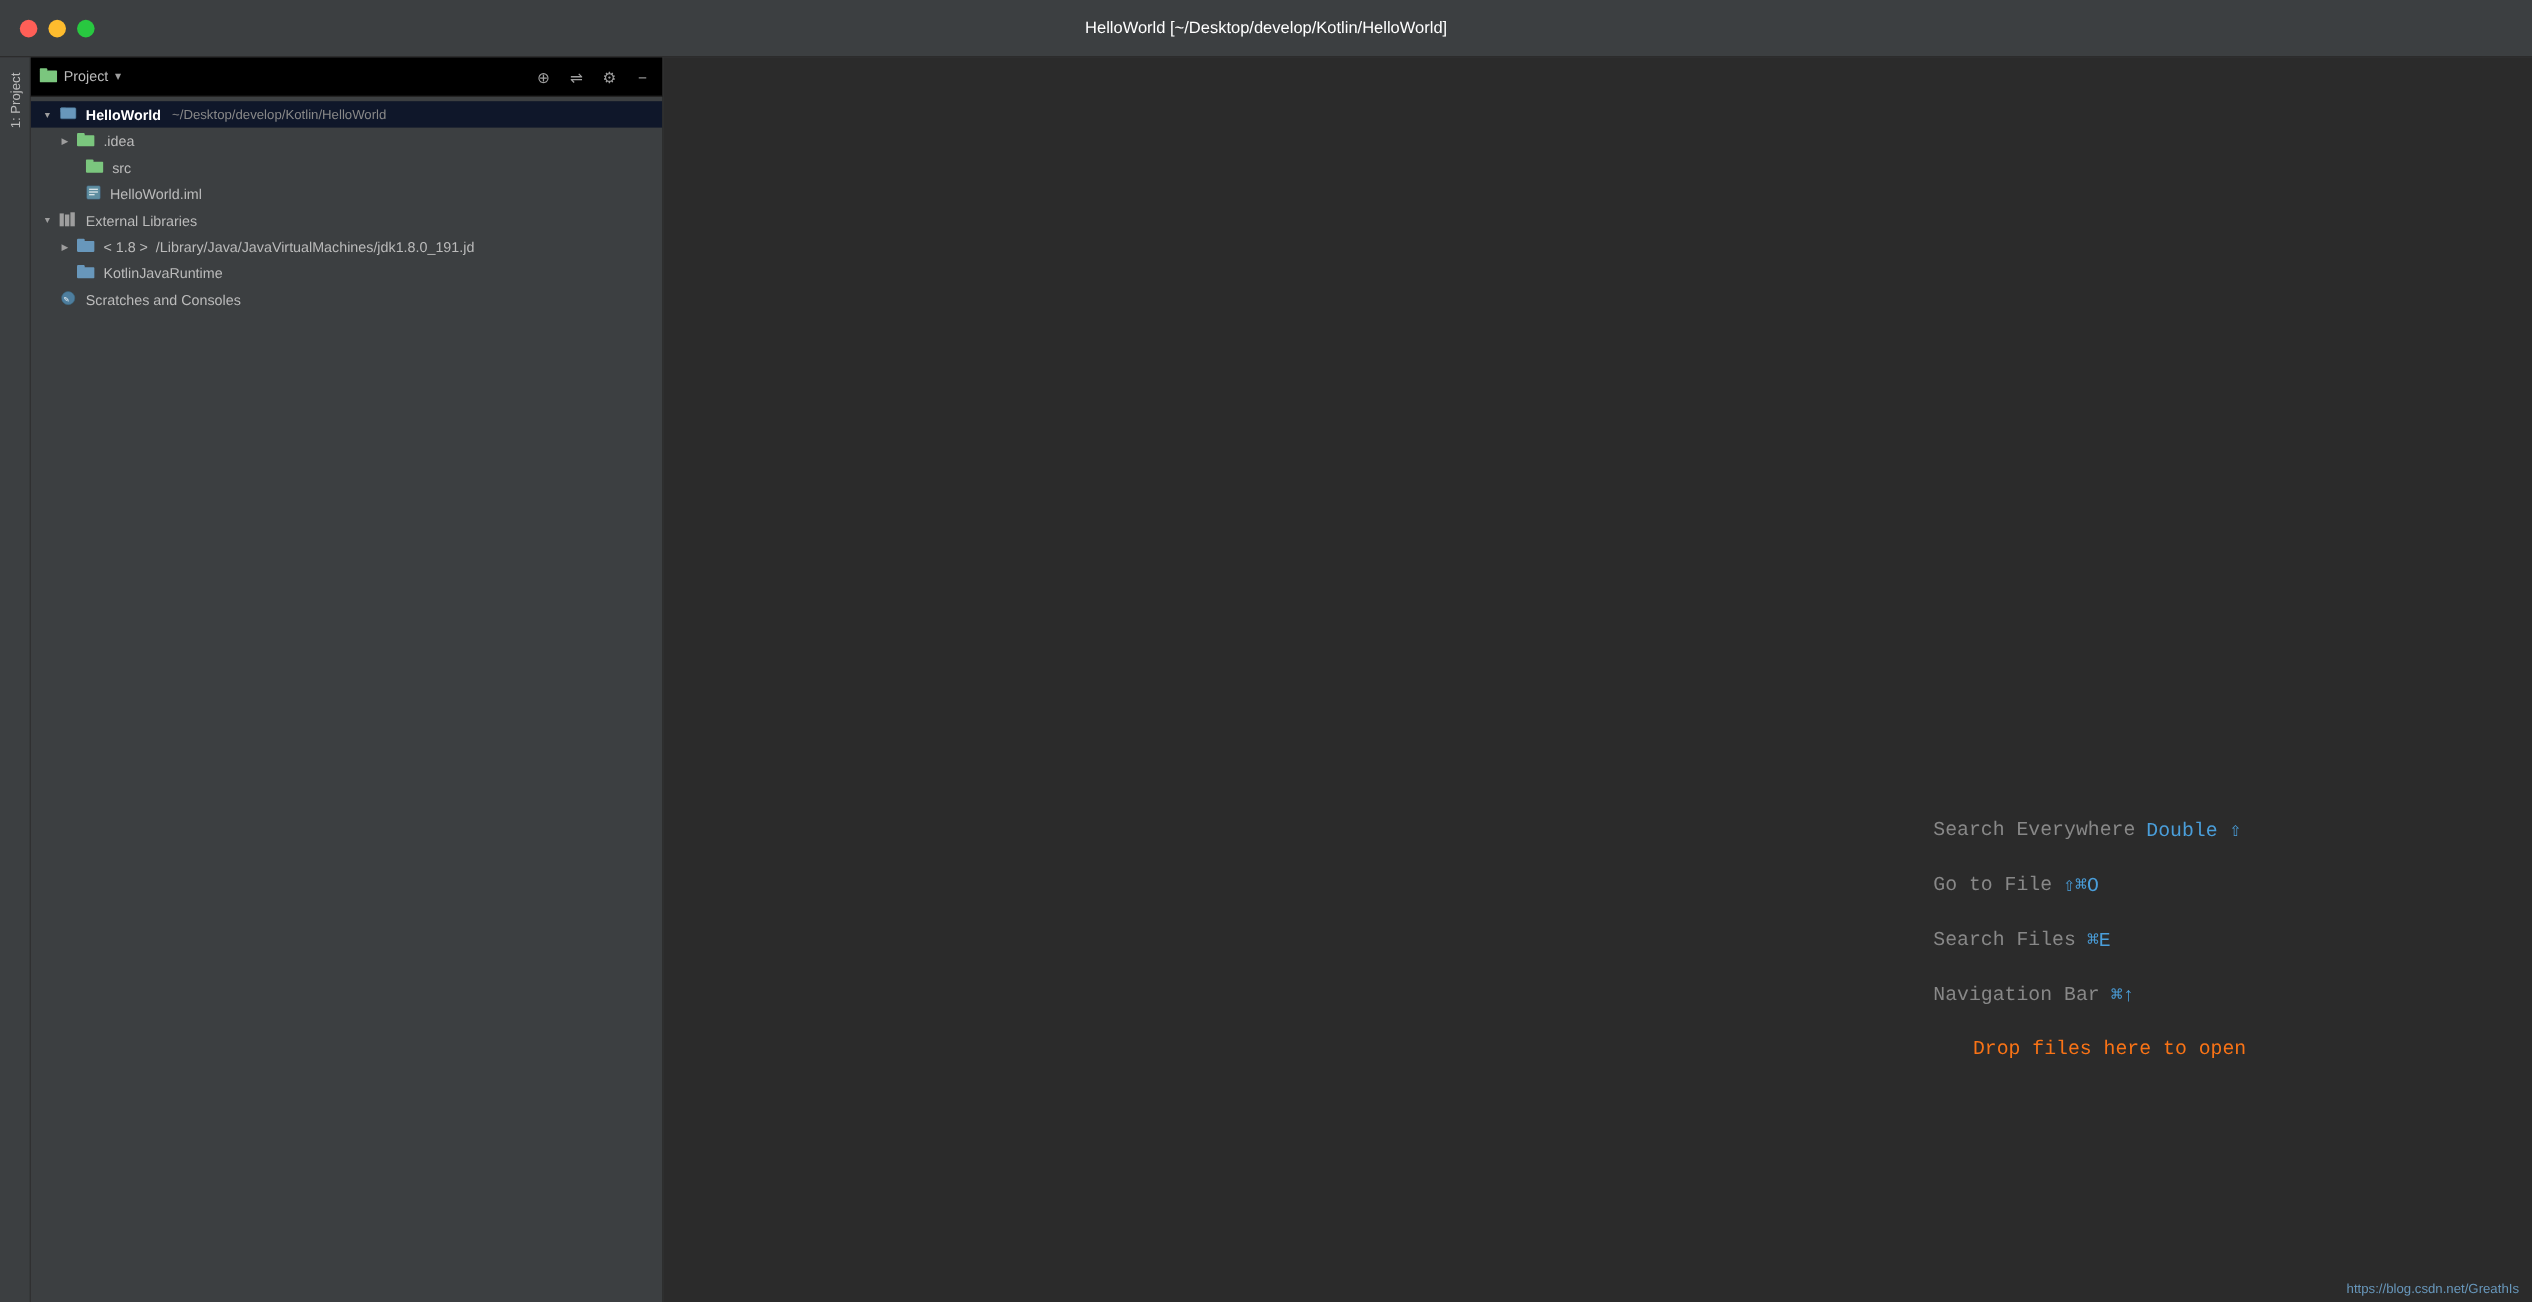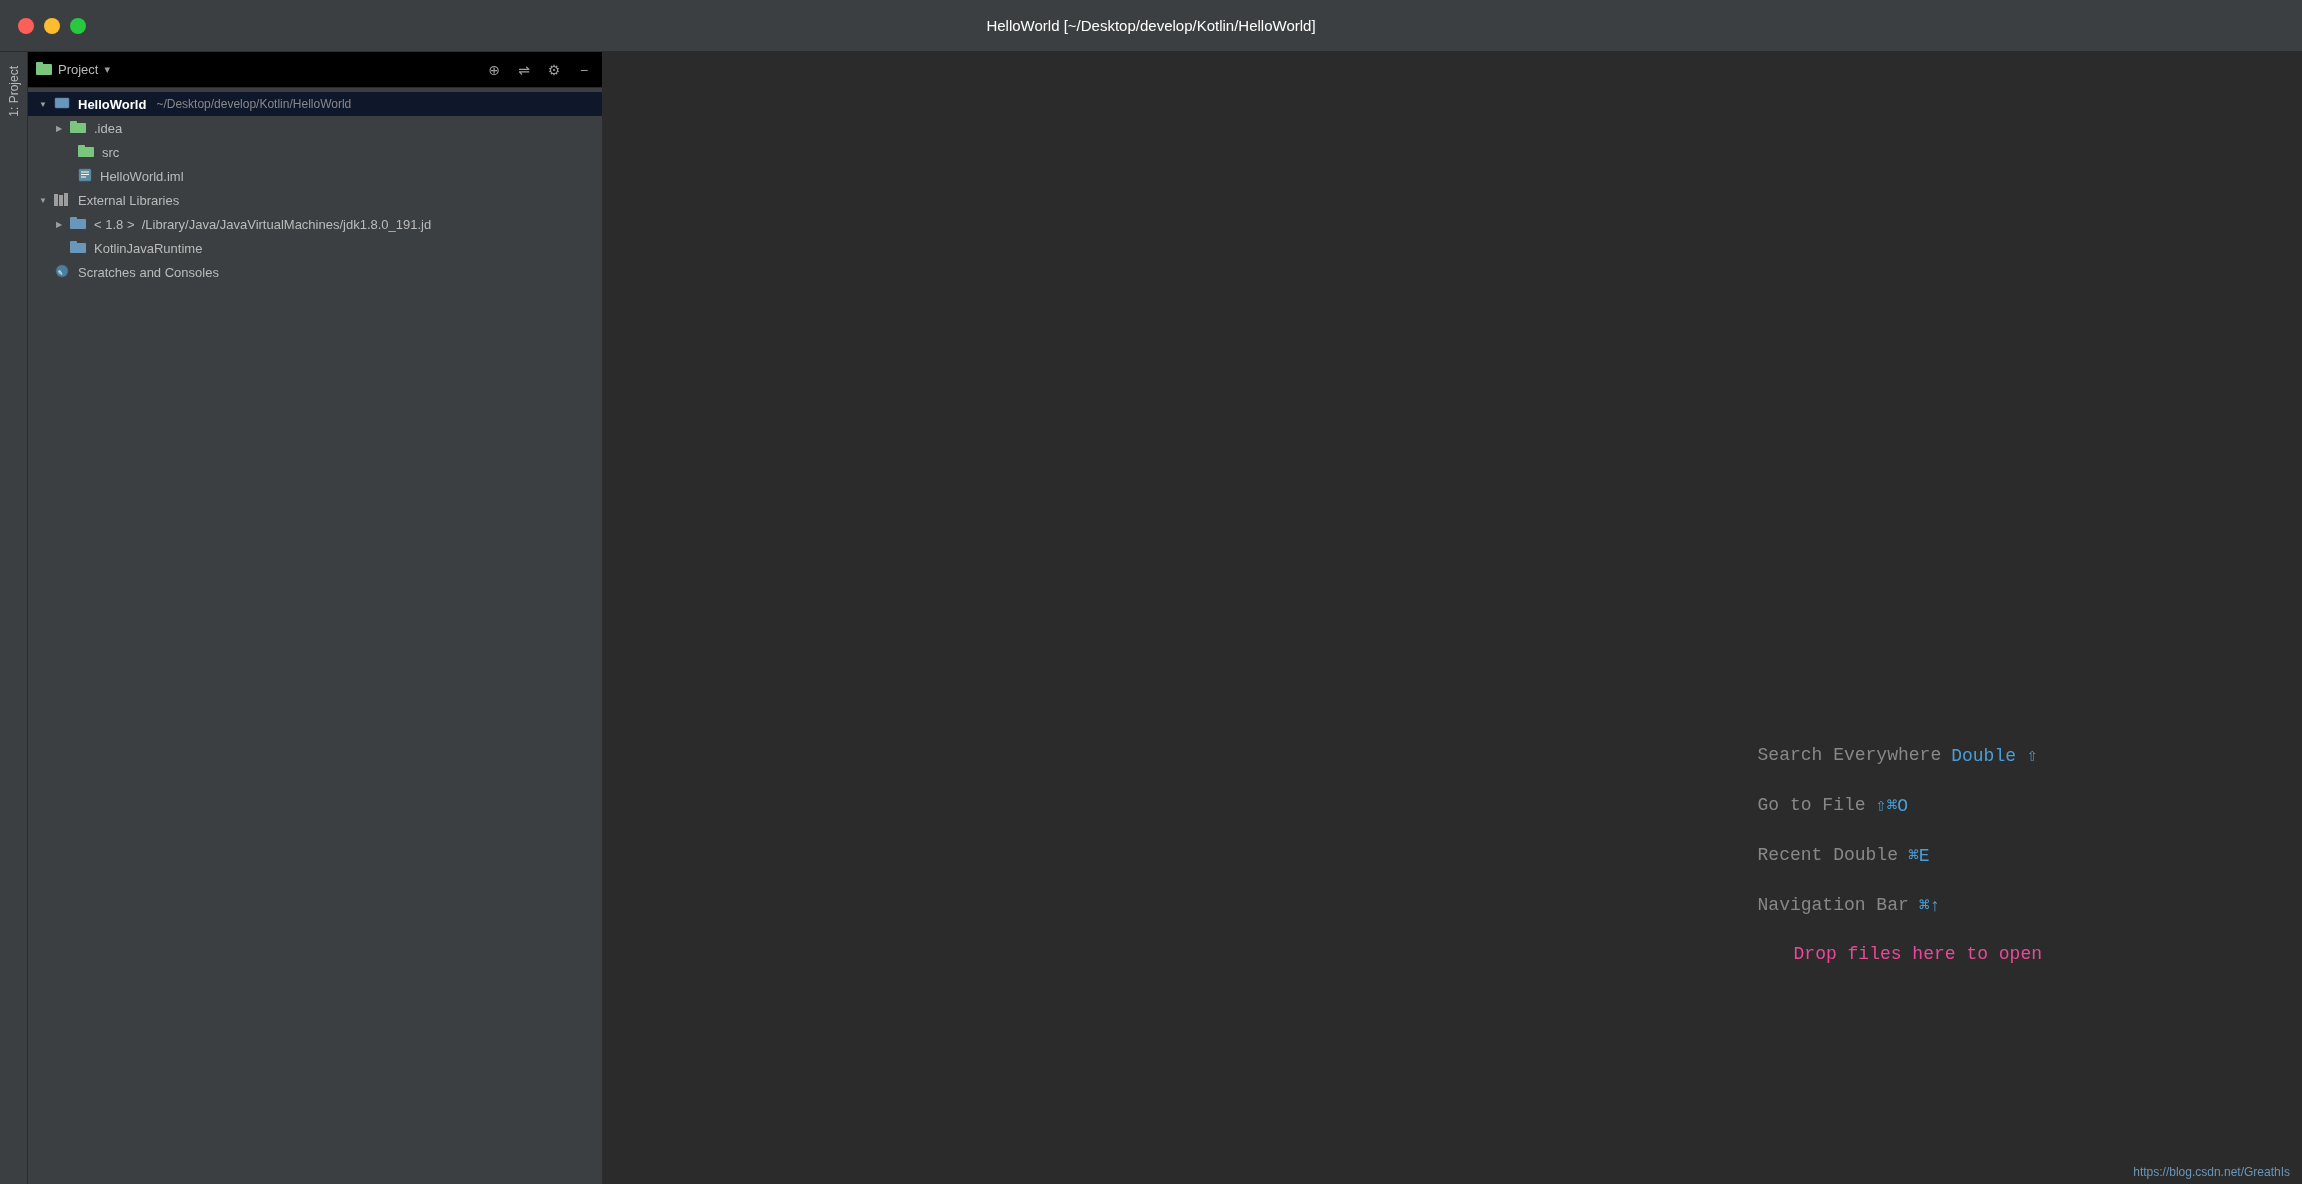--- a/index.html
+++ b/index.html
@@ -222,21 +222,21 @@
       color: #888888;
       font-size: 18px;
     }
 
     .shortcut-keys {
       color: #4a9eda;
       font-size: 18px;
     }
 
     .drop-files-text {
-      color: #ec4899;
+      color: #f97316;
       font-size: 18px;
       margin-left: 36px;
     }
 
     
     .status-bar {
       position: absolute;
       bottom: 0;
       right: 0;
       padding: 4px 12px;
@@ -408,21 +408,21 @@
           <span class="shortcut-label">Search Everywhere</span>
           <span class="shortcut-keys">Double ⇧</span>
         </div>
 
         <div class="shortcut-row">
           <span class="shortcut-label">Go to File</span>
           <span class="shortcut-keys">⇧⌘O</span>
         </div>
 
         <div class="shortcut-row">
-          <span class="shortcut-label">Recent Double</span>
+          <span class="shortcut-label">Search Files</span>
           <span class="shortcut-keys">⌘E</span>
         </div>
 
         <div class="shortcut-row">
           <span class="shortcut-label">Navigation Bar</span>
           <span class="shortcut-keys">⌘↑</span>
         </div>
 
         <div class="shortcut-row">
           <span class="drop-files-text">Drop files here to open</span>

